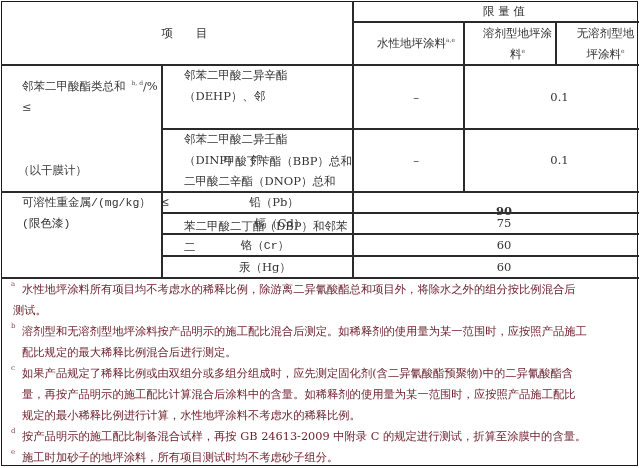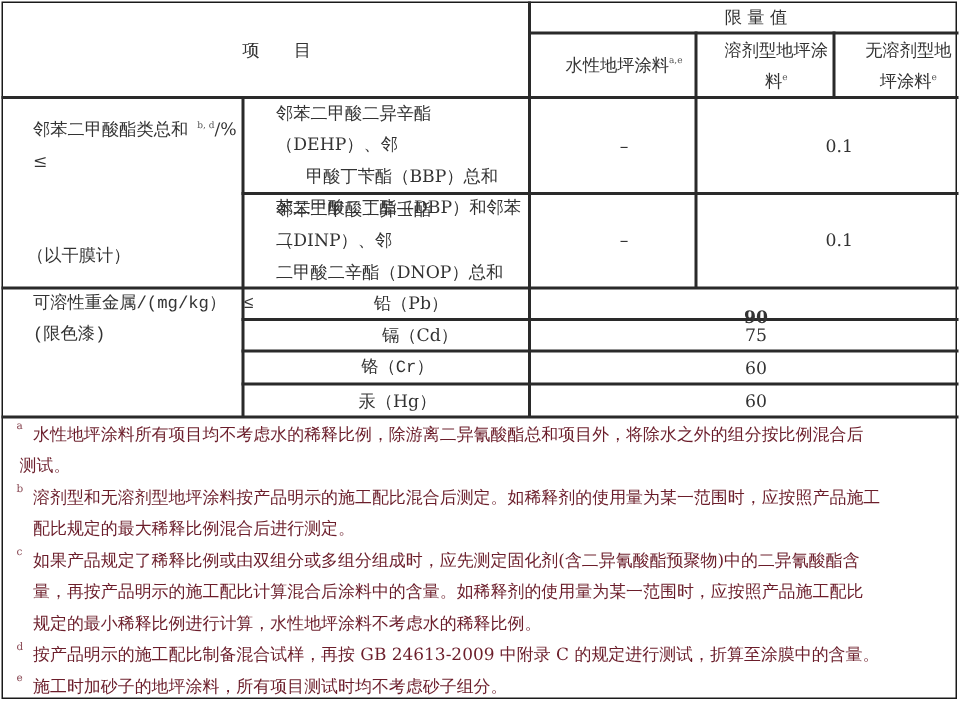--- a/index.html
+++ b/index.html
@@ -119,21 +119,21 @@
   <span>无溶剂型地</span>
   <span><span>坪涂料</span><span class="sup">e</span></span>
 </div>
 
 <div class="cell left" style="left:6px; top:65px; width:155px; height:127px; flex-direction:column; align-items:flex-start; justify-content:center;">
   <span><span>邻苯二甲酸酯类总和</span><span class="sup" style="margin-left:6px;">b, d</span><span>/%</span></span>
   <span>≤</span>
   <span style="margin-left:-4px;margin-top:42px;">（以干膜计）</span>
 </div>
 
-<div class="cell left" style="left:168px; top:65px; width:184px; height:64px; flex-direction:column; align-items:center;">
+<div class="cell left" style="left:168px; top:65px; width:184px; height:64px; flex-direction:column; align-items:flex-end;gap:44px;">
   <span>邻苯二甲酸二异辛酯（DEHP）、邻</span>
   <span>甲酸丁苄酯（BBP）总和</span>
   <span>苯二甲酸二丁酯（DBP）和邻苯二</span>
 </div>
 <div class="cell" style="left:353px; top:65px; width:110px; height:64px;">
   <span>–</span>
 </div>
 <div class="cell" style="left:464px; top:65px; width:175px; height:64px;">
   <span>0.1</span>
 </div>

